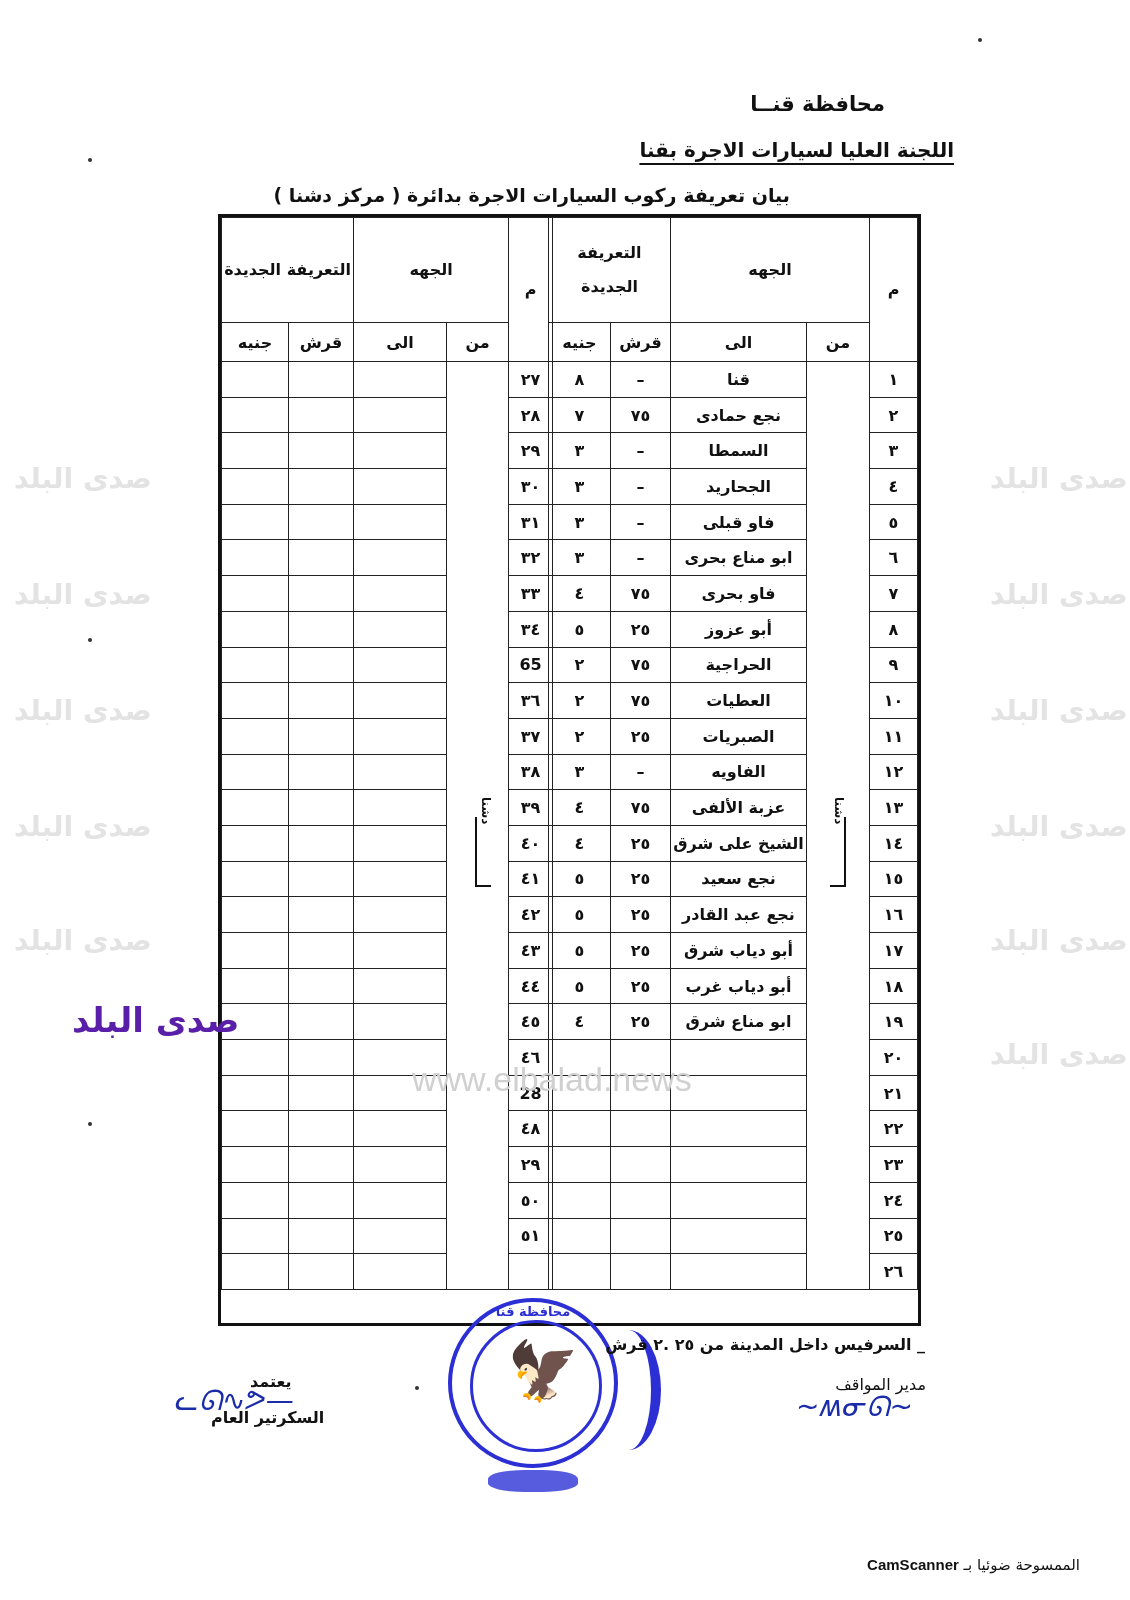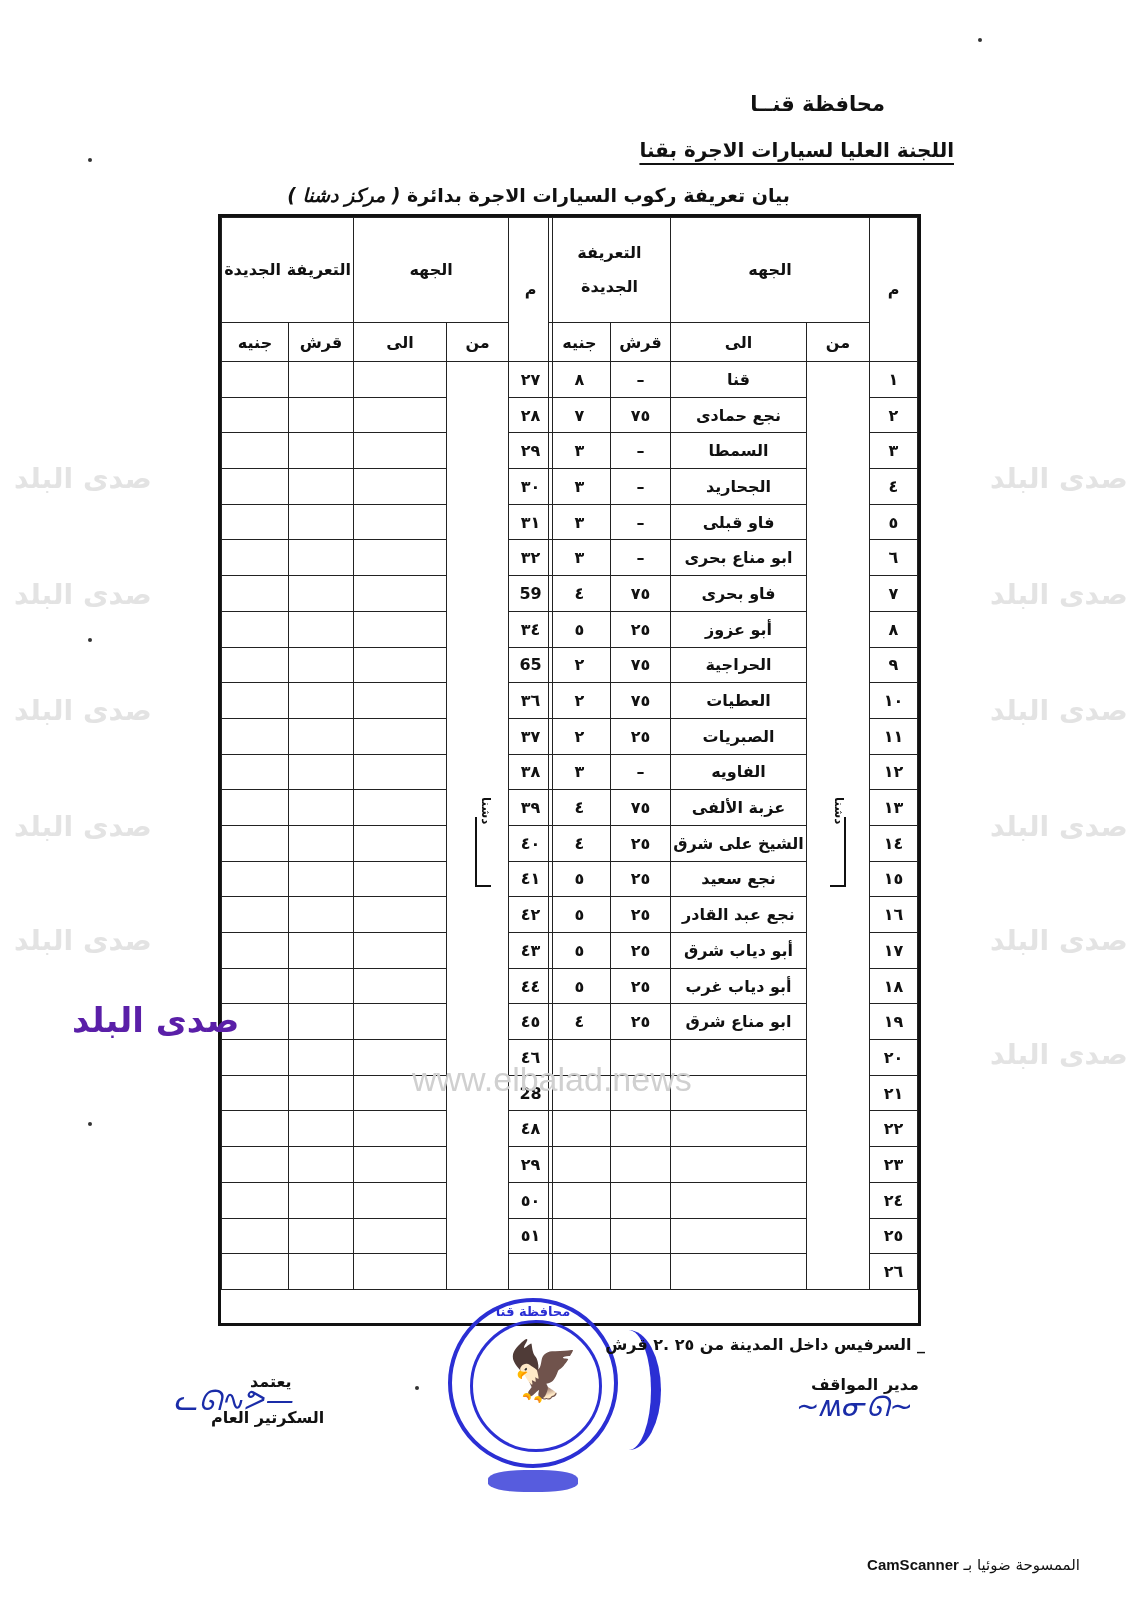--- a/index.html
+++ b/index.html
@@ -6,33 +6,33 @@
   body {
     width:1130px; height:1600px; position:relative; overflow:hidden;
     background:#ffffff; color:#111;
     font-family:"DejaVu Sans", sans-serif;
   }
   .abs { position:absolute; }
   .rtl { direction:rtl; }
   .hdr-gov { top:92px; right:245px; font-size:21px; font-weight:bold; }
   .hdr-comm { top:138px; right:176px; font-size:20px; font-weight:bold; text-decoration:underline; text-underline-offset:6px; }
   .hdr-title { top:184px; left:330px; width:460px; font-size:19px; font-weight:bold; text-align:right; white-space:nowrap; }
-  .hdr-title .sub { font-weight:bold;font-style:italic; }
+  .hdr-title .sub { font-weight:bold; }
 
   
   .tbl { position:absolute; left:218px; top:214px; width:703px; height:1112px; border:3px solid #111; box-sizing:border-box; }
   table.grid { border-collapse:collapse; position:absolute; table-layout:fixed; direction:rtl; }
   table.grid td { border:1.6px solid #222; padding:0; text-align:center; vertical-align:middle; font-weight:bold; font-size:16px; height:34.7px; overflow:hidden; white-space:nowrap; }
   table.grid td.h1 { height:104px; font-size:16px; line-height:34px; }
   table.grid td.h2 { height:38px; font-size:16px; }
   .vlabel { position:absolute; font-size:12px; font-weight:bold; writing-mode:vertical-rl; }
   .bracket { position:absolute; border-right:2.5px solid #111; border-bottom:2.5px solid #111; }
 
   .note { top:1335px; right:205px; font-size:16px; font-weight:bold;margin-left:16px; }
-  .mgr { top:1375px; right:211px; font-size:16px; font-weight:bold; }
+  .mgr { top:1375px; right:204px; font-size:16px; font-weight:normal; }
   .approve { top:1372px; left:250px; font-size:16px; font-weight:bold; }
   .secgen { top:1408px; left:211px; font-size:16px; font-weight:bold; }
   .scanner { top:1556px; right:50px; font-size:15px; }
   .scanner b { font-family:"Liberation Sans", sans-serif;margin-top:42px; }
 
   .wm { position:absolute; color:#e3e3e3; font-size:28px; font-weight:bold; }
   .wm-url { position:absolute; left:412px; top:1060px; color:#d0d0d0; font-size:34px; font-family:"Liberation Sans", sans-serif; }
   .stamp { position:absolute; left:448px; top:1298px; width:170px; height:170px; border:4px solid #2b2fd4; border-radius:50%; box-sizing:border-box; }
   .stamp .inner { position:absolute; left:18px; top:18px; width:126px; height:126px; border:3px solid #2b2fd4; border-radius:50%; }
   .stamp .txt { position:absolute; top:2px; left:0; width:100%; text-align:center; color:#2b2fd4; font-size:13px; font-weight:bold; }
@@ -302,21 +302,21 @@
           <td></td>
           <td></td>
         </tr>
         <tr>
           <td>٣٢</td>
           <td></td>
           <td></td>
           <td></td>
         </tr>
         <tr>
-          <td>59</td>
+          <td>٣٣</td>
           <td></td>
           <td></td>
           <td></td>
         </tr>
         <tr>
           <td>٣٤</td>
           <td></td>
           <td></td>
           <td></td>
         </tr>

